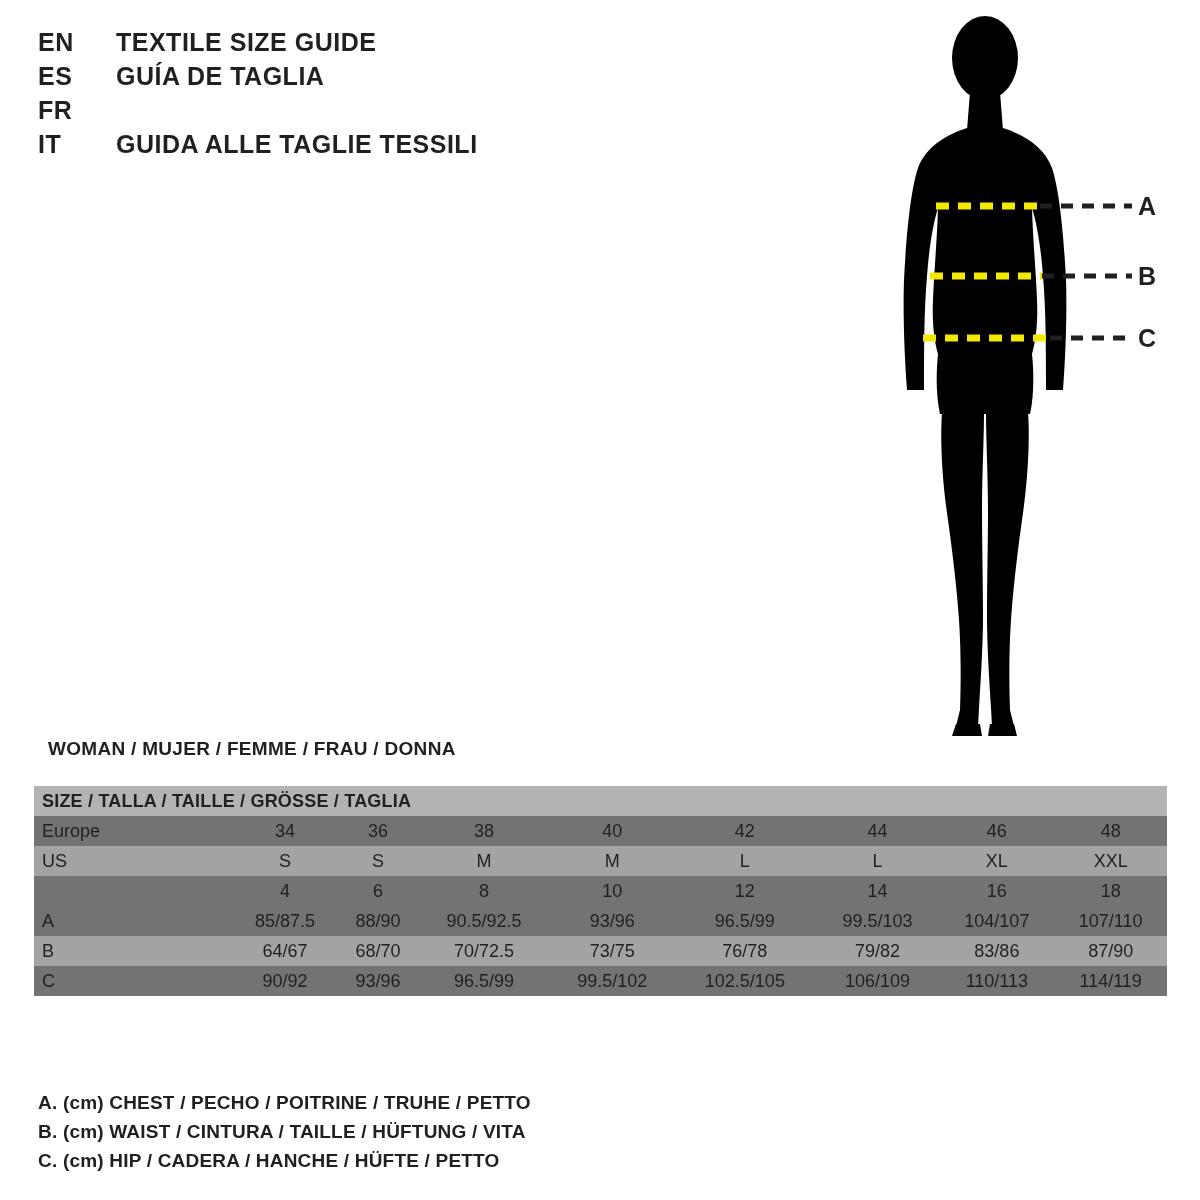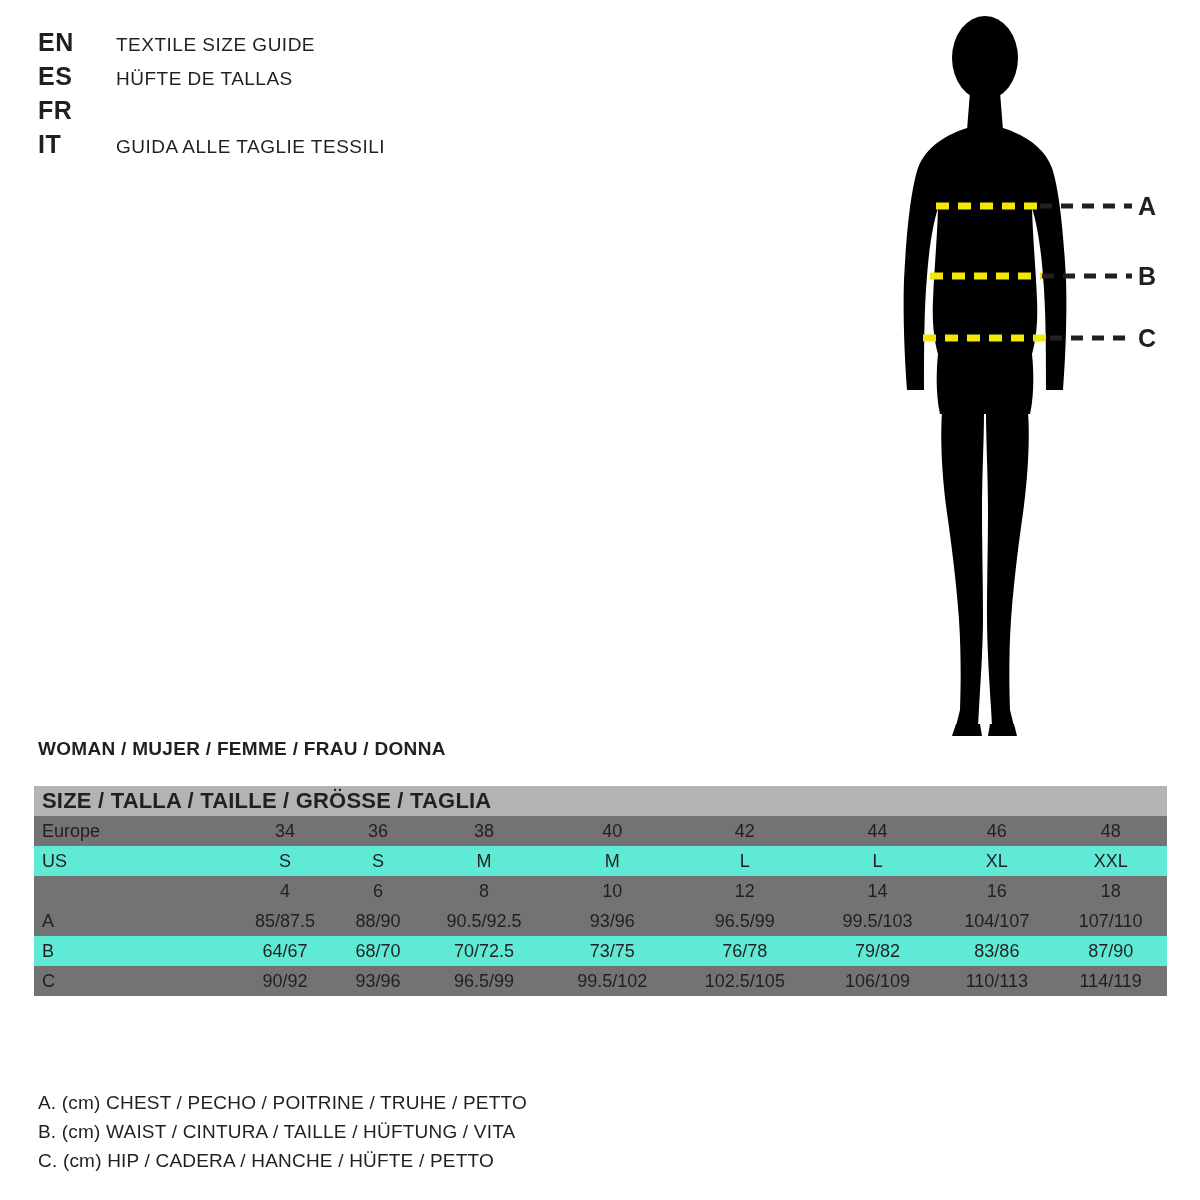--- a/index.html
+++ b/index.html
@@ -30,22 +30,22 @@
   }
   .title-lang {
     width: 78px;
     flex: 0 0 78px;
     font-size: 25px;
     font-weight: bold;
     letter-spacing: 0.5px;
     color: #231f20;
   }
   .title-text {
-    font-size: 19px;
-    font-weight: normal;
+    font-size: 25px;
+    font-weight: bold;
     letter-spacing: 0.5px;
     color: #231f20;
     white-space: nowrap;
   }
 
   
   .figure-area {
     position: absolute;
     left: 860px;
     top: 10px;
@@ -60,21 +60,21 @@
   .measure-label {
     position: absolute;
     font-size: 25px;
     font-weight: bold;
     color: #231f20;
   }
 
   
   .section-caption {
     position: absolute;
-    left: 38px;
+    left: 48px;
     top: 738px;
     font-size: 19px;
     font-weight: bold;
     letter-spacing: 0.3px;
     color: #231f20;
     white-space: nowrap;
   }
 
   
   .size-table {
@@ -97,59 +97,59 @@
   .size-table .rowhead {
     text-align: left;
     padding-left: 8px;
     width: 190px;
   }
   .size-table tr.head-row {
     background: #b3b3b3;
   }
   .size-table tr.head-row td {
     font-weight: bold;
-    font-size: 22px;
+    font-size: 18px;
     letter-spacing: 0.2px;
     margin-left: 8px;
   }
   .size-table tr.shade td {
-    background: #5eead4;
+    background: #a3a3a3;
   }
   .size-table tr.plain td {
     background: #737373;
   }
 
   
   .legend {
     position: absolute;
     left: 38px;
     top: 1088px;
     width: 900px;
   }
   .legend-line {
     font-size: 19px;
-    font-weight: normal;
+    font-weight: bold;
     letter-spacing: 0.2px;
     color: #231f20;
     height: 29px;
     line-height: 29px;
     white-space: nowrap;
   }
 </style>
 </head>
 <body>
 
 <div class="title-block">
   <div class="title-row">
     <div class="title-lang">EN</div>
     <div class="title-text">TEXTILE SIZE GUIDE</div>
   </div>
   <div class="title-row">
     <div class="title-lang">ES</div>
-    <div class="title-text">HÜFTE DE TALLAS</div>
+    <div class="title-text">GUÍA DE TAGLIA</div>
   </div>
   <div class="title-row">
     <div class="title-lang">FR</div>
   </div>
   <div class="title-row">
     <div class="title-lang">IT</div>
     <div class="title-text">GUIDA ALLE TAGLIE TESSILI</div>
   </div>
 </div>
 

